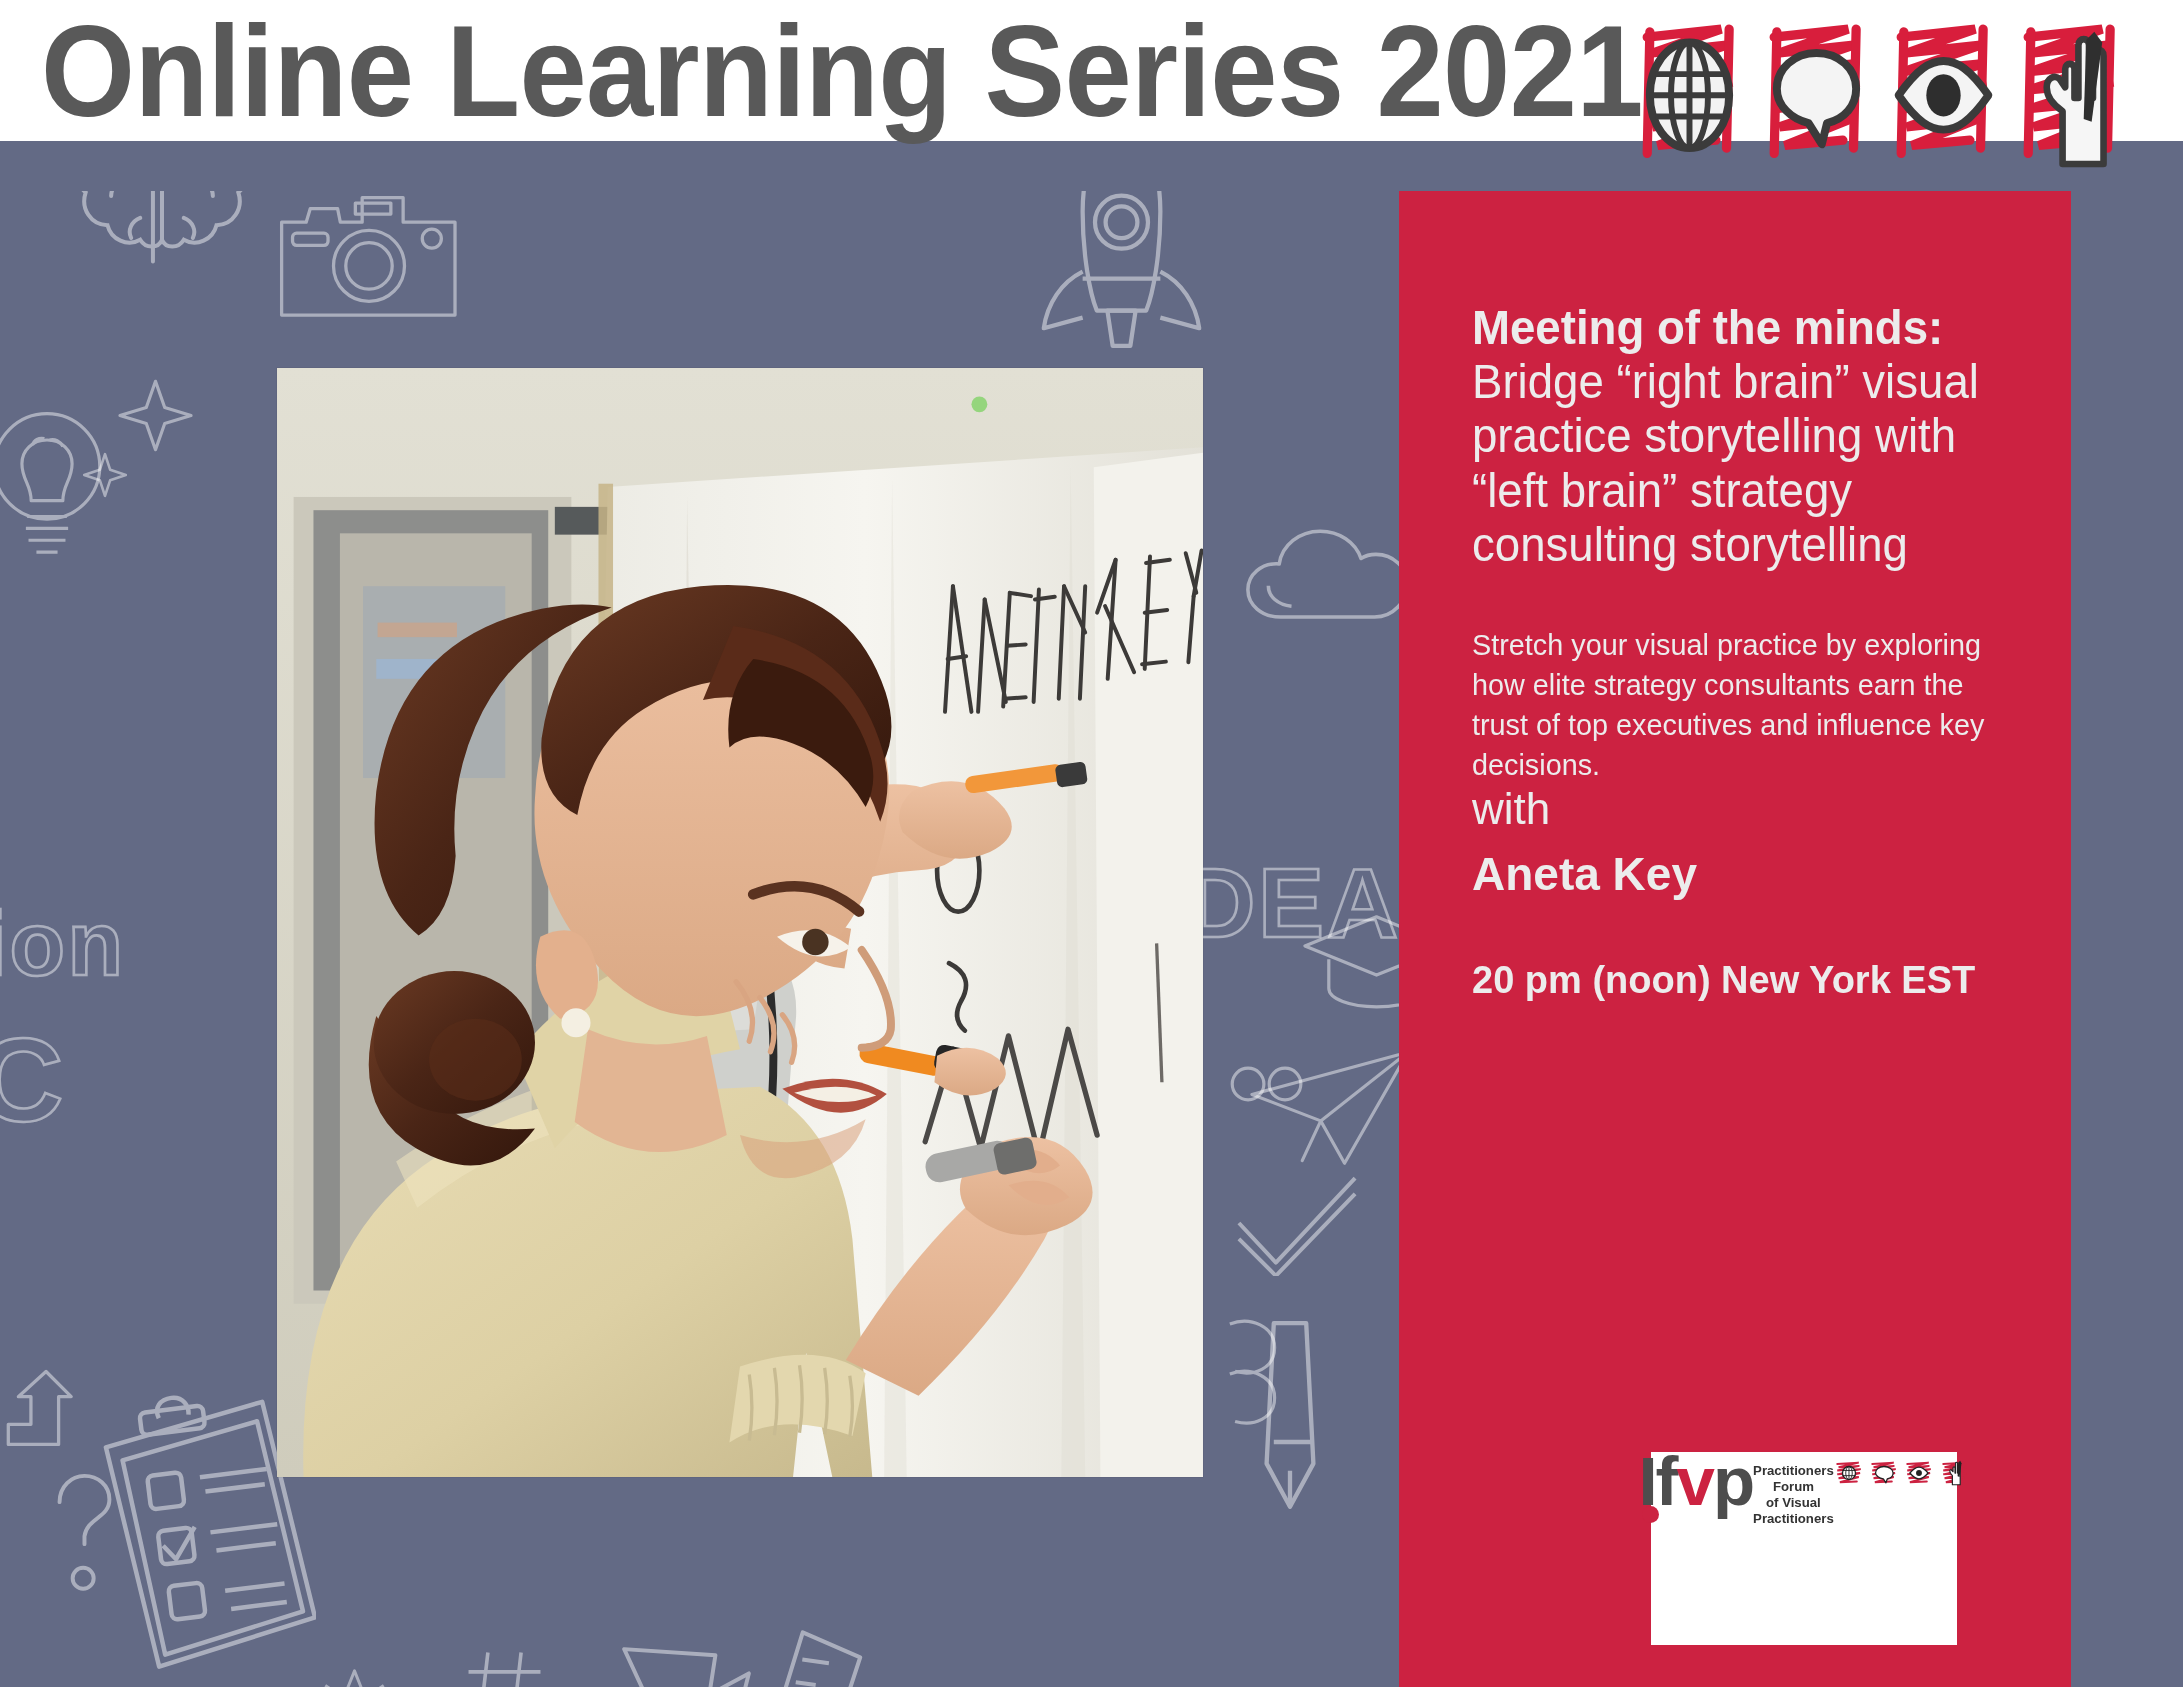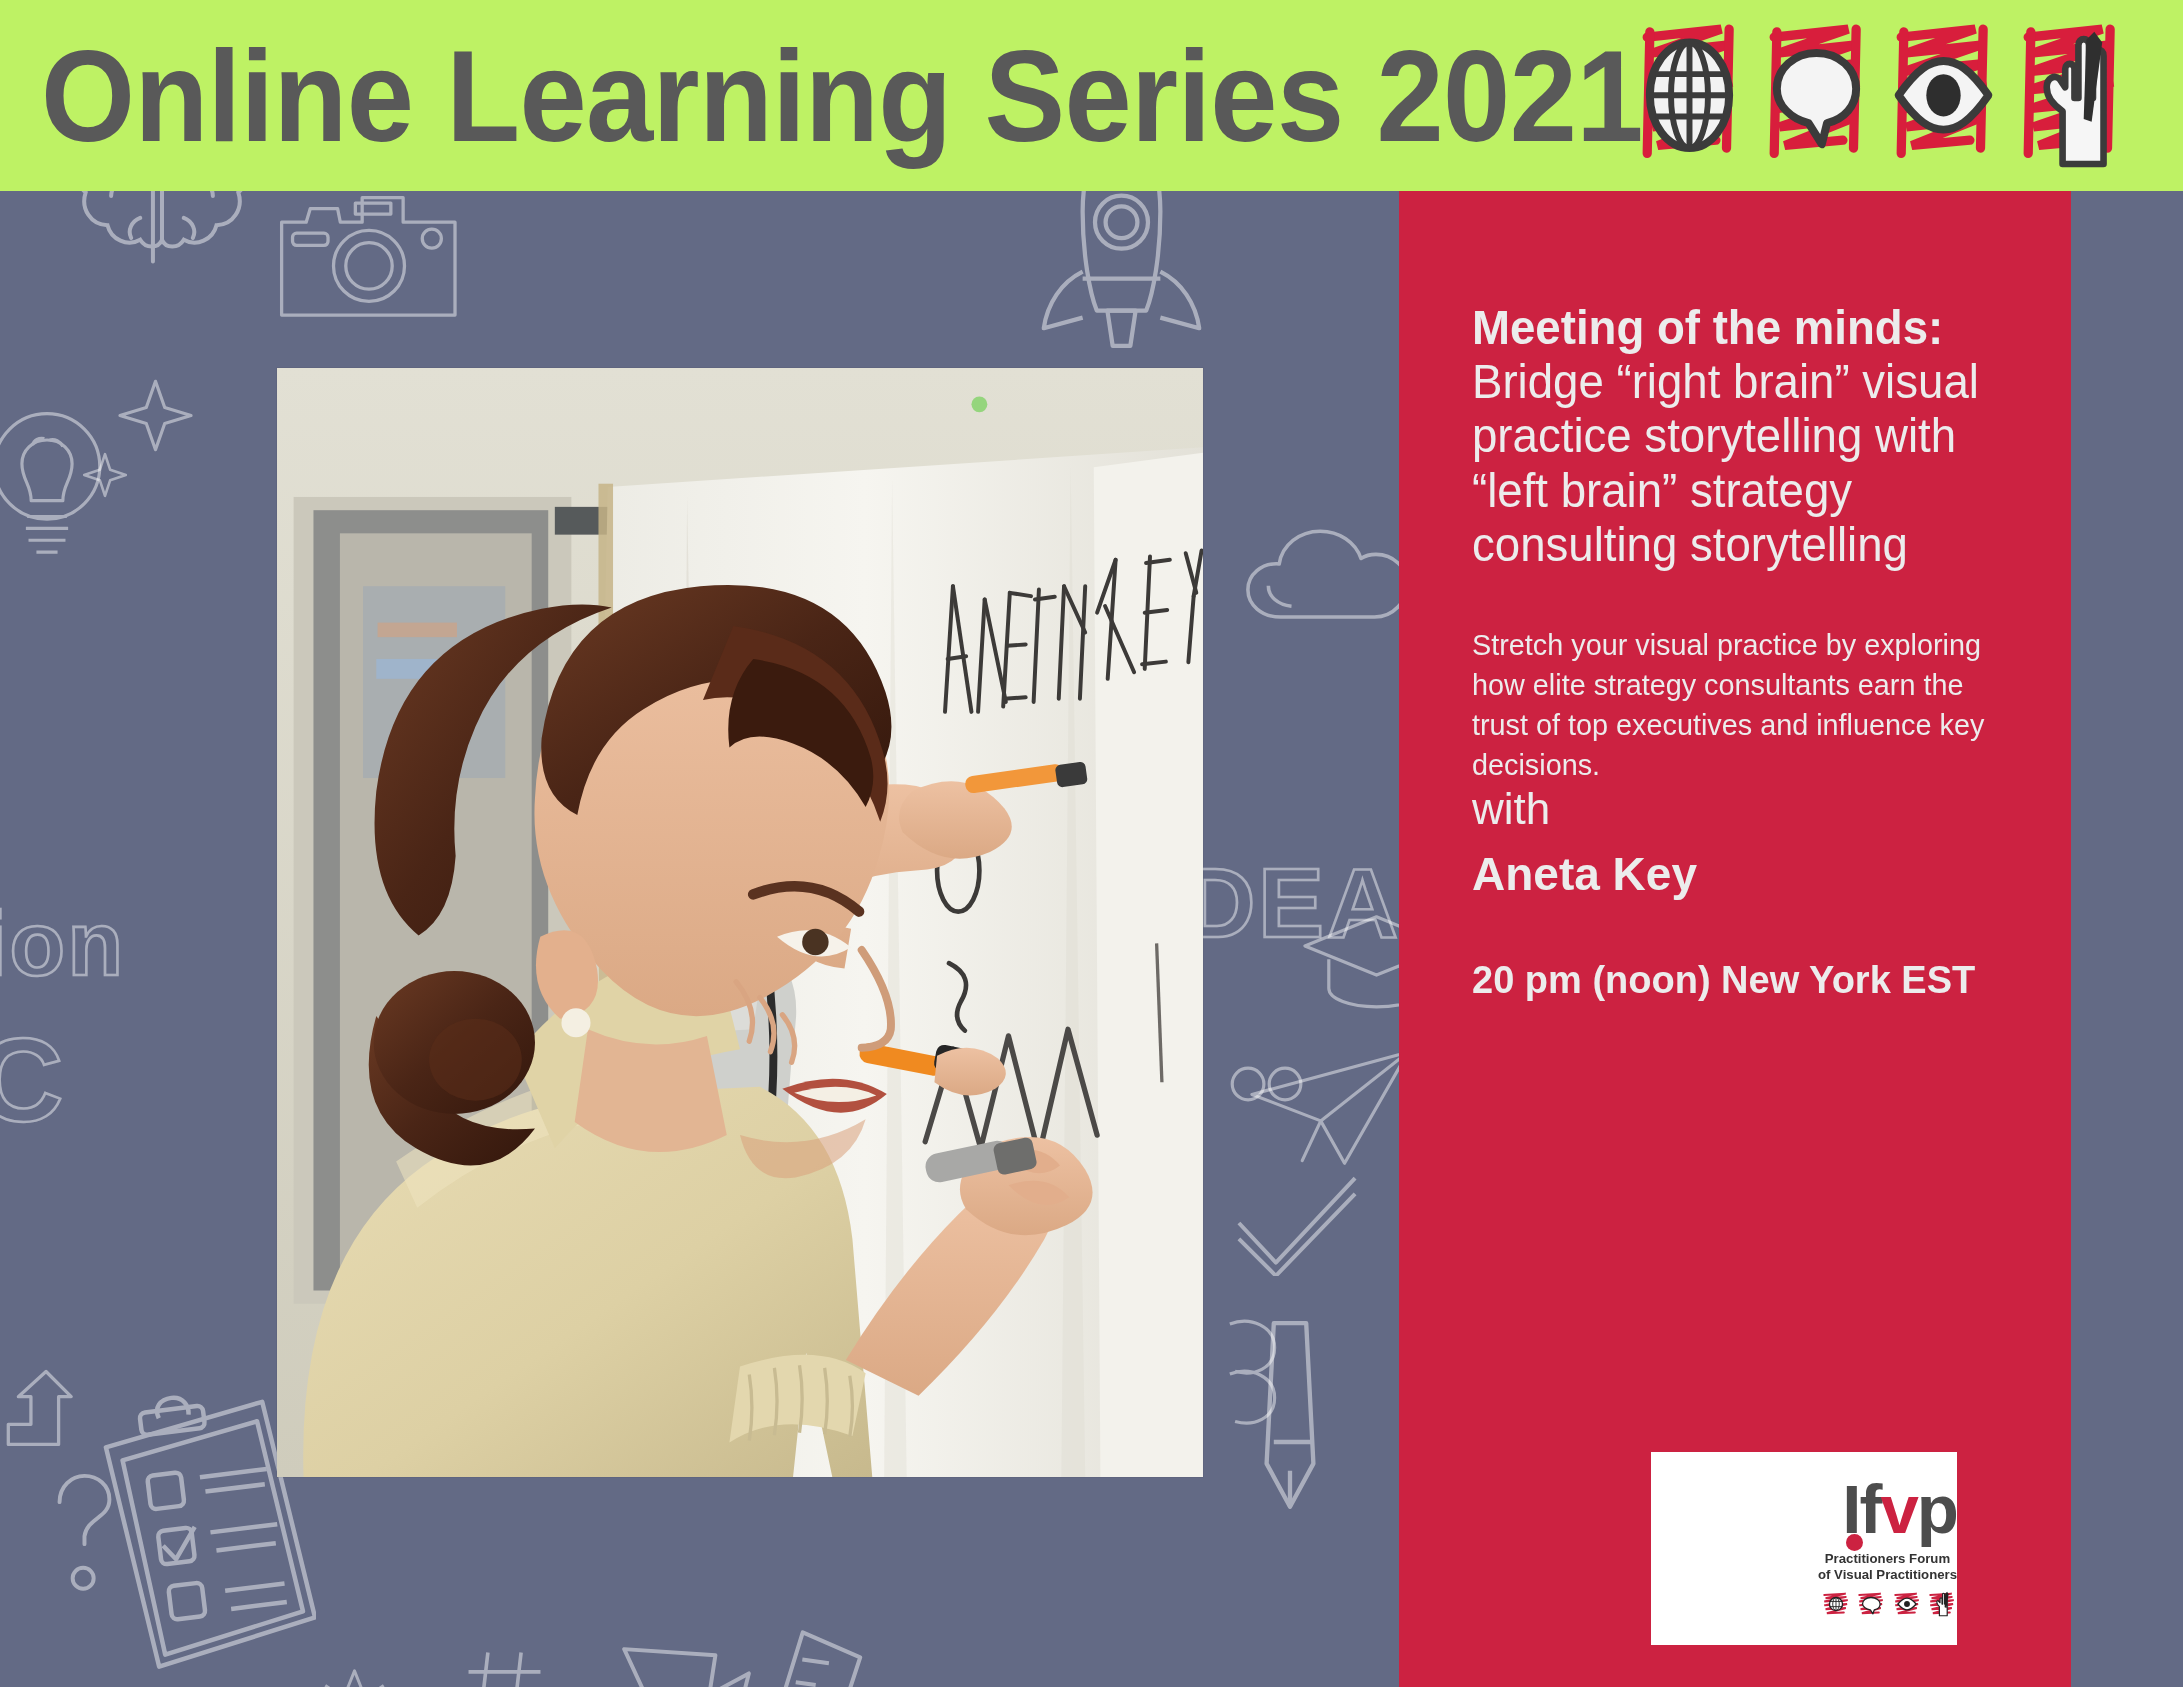--- a/index.html
+++ b/index.html
@@ -12,22 +12,22 @@
   #poster {
     position: relative;
     width: 2183px; height: 1687px;
     background: #636a85;
     overflow: hidden;
   }
 
   
   #header {
     position: absolute; left: 0; top: 0;
-    width: 2183px; height: 191px;
-    background: #bef264;
+    width: 2183px; height: 141px;
+    background: #ffffff;
     display: flex; align-items: center;
   }
   #header-title {
     margin-left: 41px;
     font-size: 130px;
     font-weight: bold;
     color: #595959;
     letter-spacing: -0.7px;
     line-height: 1;
     white-space: nowrap;
@@ -99,22 +99,22 @@
   #datetime {
     margin-top: 57px;
     font-size: 38px; font-weight: bold; line-height: 1.26;
   }
 
   
   #logo-box {
     position: absolute; left: 1651px; top: 1452px;
     width: 306px; height: 193px;
     background: #ffffff;
-    display: flex; flex-direction: column;
-    align-items: flex-end; justify-content: center;
+    display: flex; flex-direction: row;
+    align-items: flex-start; justify-content: center;
   }
   #logo-wordmark {
     font-size: 69px; font-weight: bold;
     line-height: .88; letter-spacing: -2px;
     color: #4d4d4d;
     position: relative;
   }
   #logo-wordmark .v { color: #cc2241; }
   #logo-dot {
     position: absolute; left: 3.3px; bottom: -10.6px;

